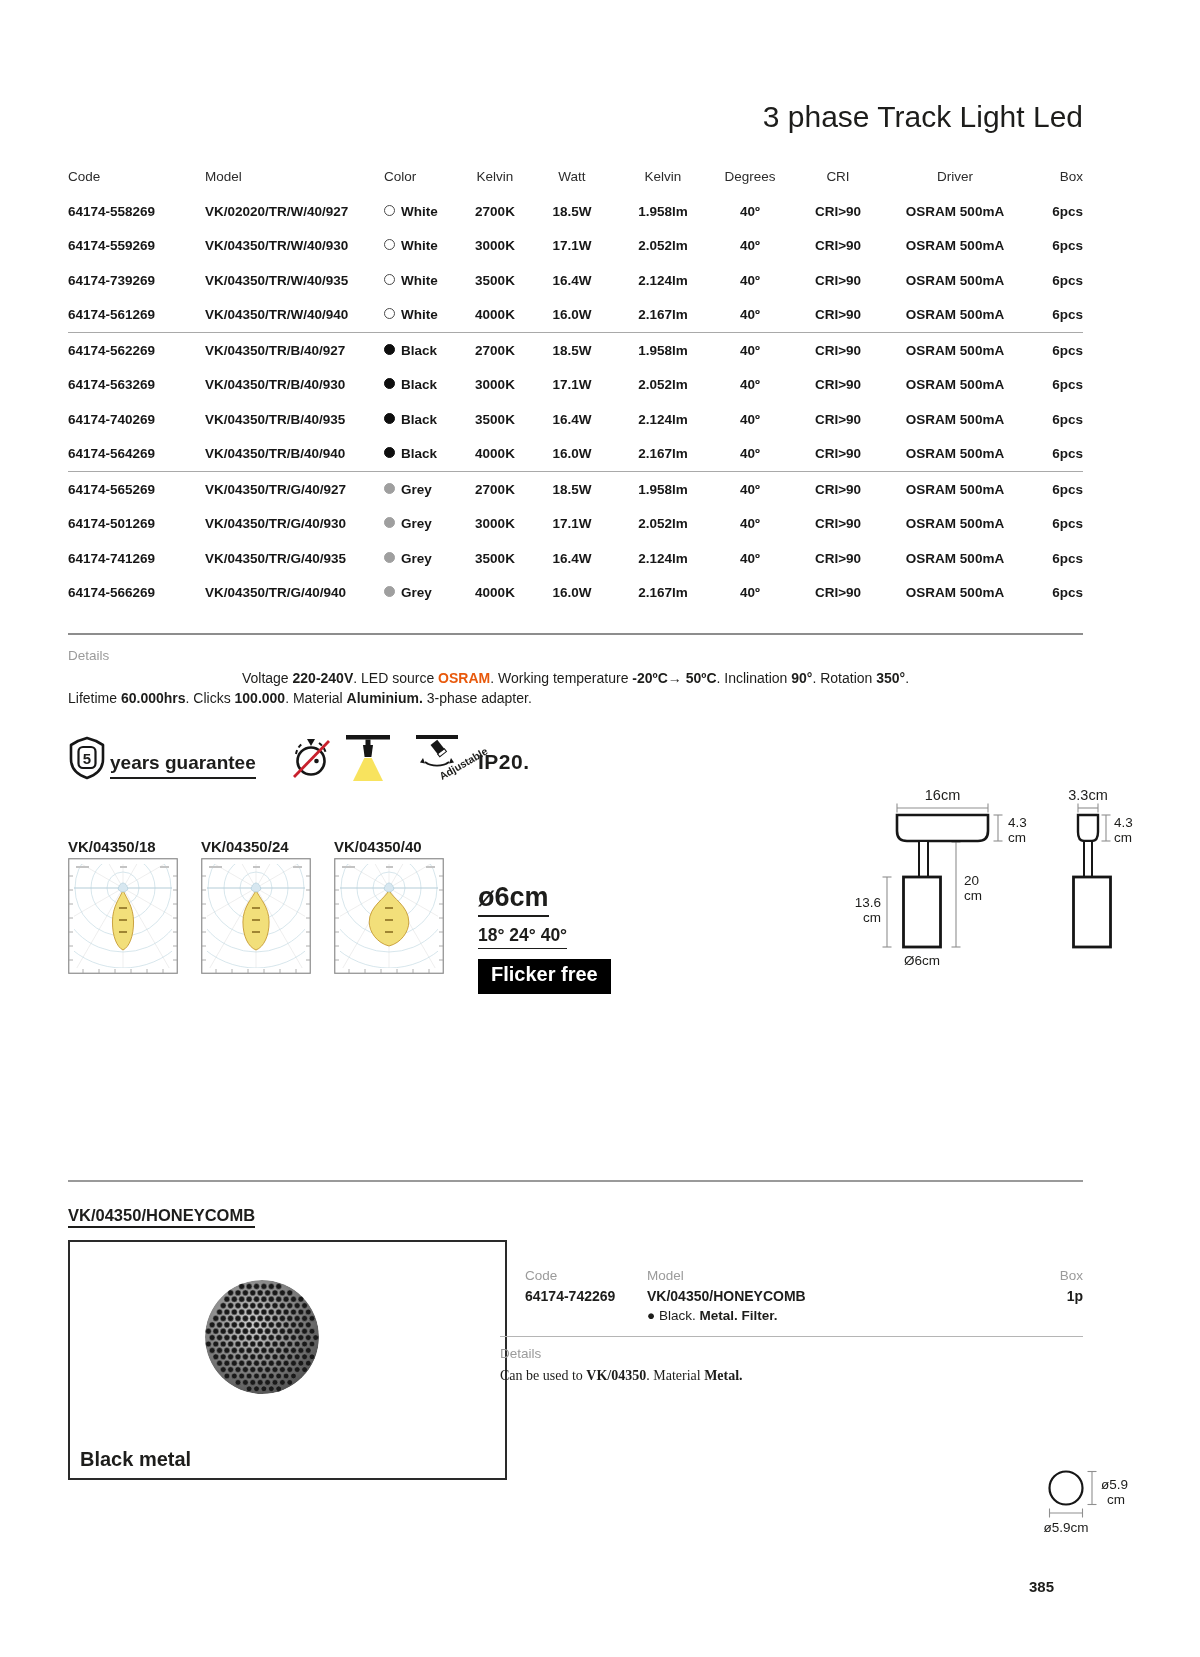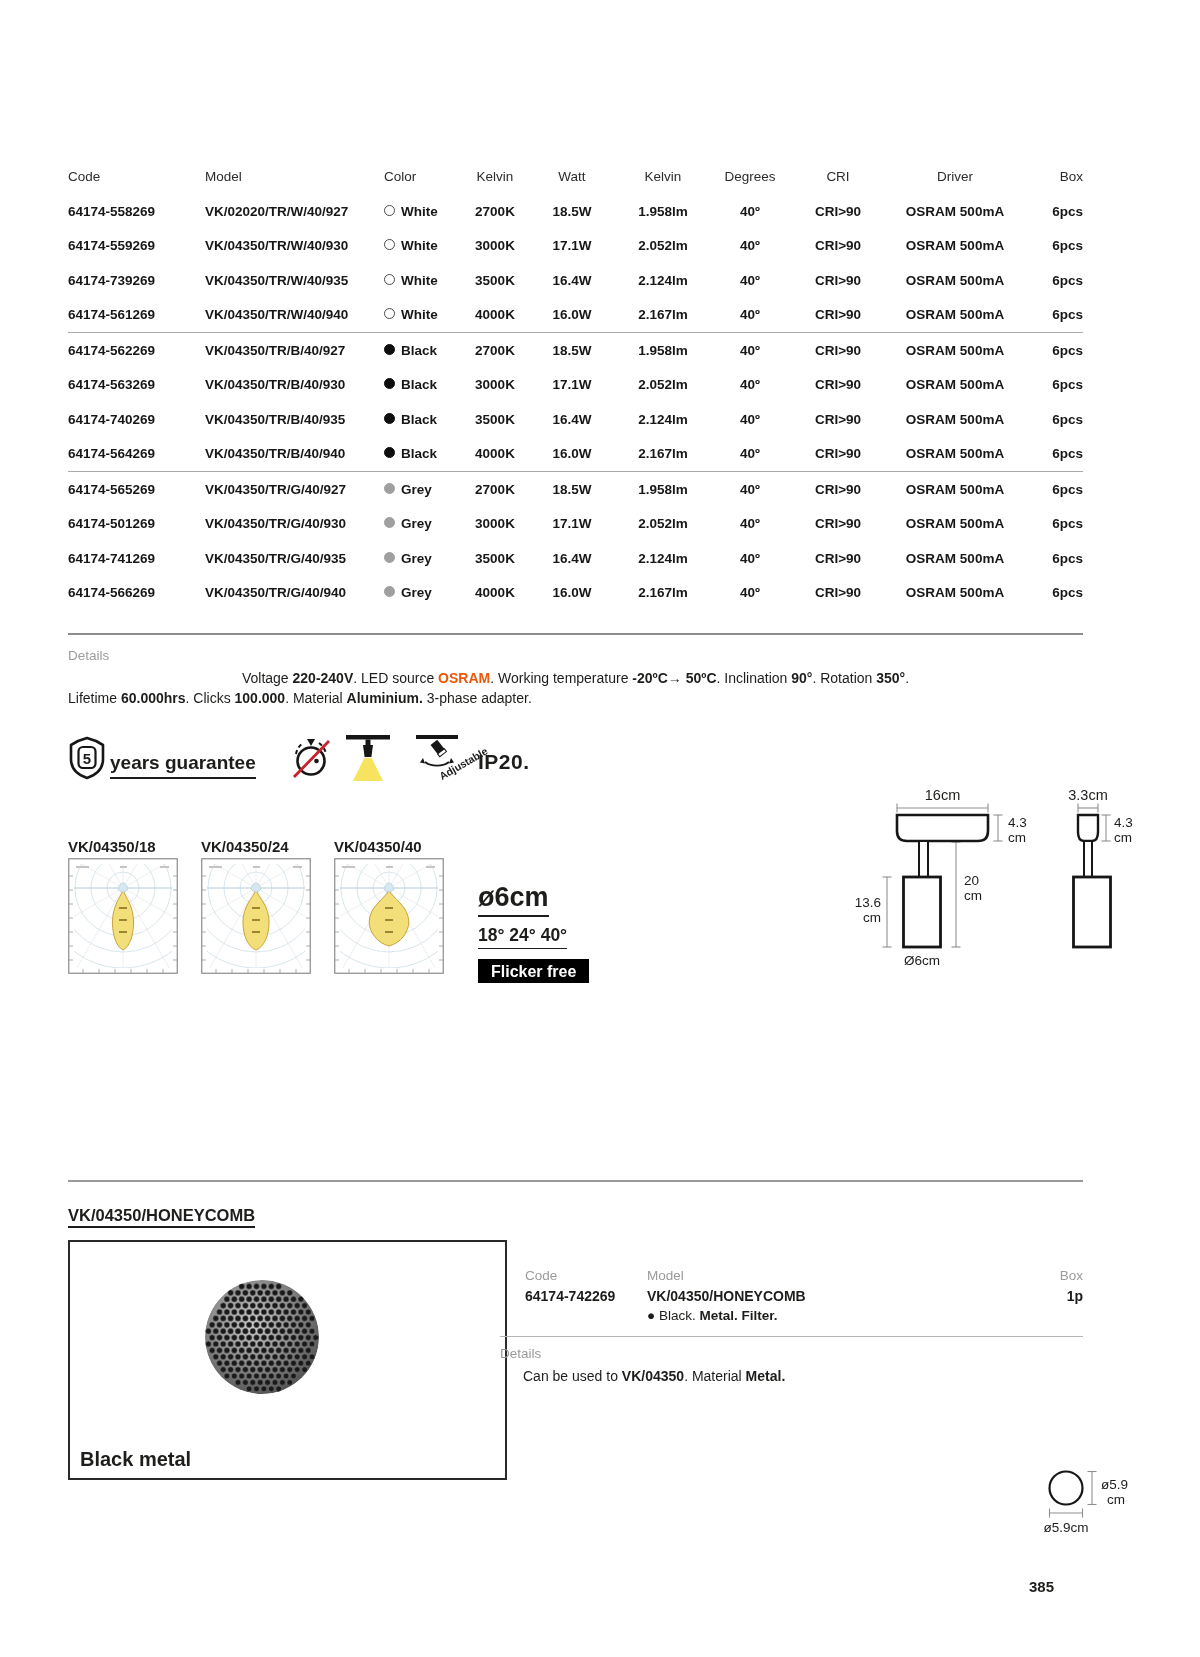--- a/index.html
+++ b/index.html
@@ -34,34 +34,35 @@
 
   .guarantee-label{font-size:19px;font-weight:700;border-bottom:2px solid #1d1d1b;padding-bottom:3px;}
   .ip{font-size:21px;font-weight:700;letter-spacing:0.5px;}
   .adj-label{font-size:10.5px;font-weight:700;transform:rotate(-30deg);transform-origin:left bottom;}
 
   .diag{position:absolute;width:110px;}
   .diag-label{font-size:15px;font-weight:700;margin-bottom:3px;white-space:nowrap;}
 
   .spec-dia{font-size:27px;font-weight:700;display:inline-block;border-bottom:2.5px solid #1d1d1b;padding-bottom:2px;}
   .spec-angles{font-size:17.5px;font-weight:600;display:inline-block;border-bottom:1.8px solid #1d1d1b;padding-bottom:2px;}
-  .flicker-badge{background:#000;color:#fff;font-size:16px;font-weight:700;display:inline-block;padding:4px 13px 2px 13px;}
+  .flicker-badge{background:#000;color:#fff;font-size:20px;font-weight:700;display:inline-block;padding:4px 13px 8px 13px;}
 
   .hc-heading{font-size:16.5px;font-weight:700;display:inline-block;border-bottom:2px solid #1d1d1b;padding-bottom:1px;}
   .hc-box{left:68px;top:1240px;width:390px;height:236px;border:2px solid #2a2a2a;padding-left:45px;}
   .hc-img-label{position:absolute;left:10px;bottom:7px;font-size:20px;font-weight:700;}
   .hc-value{font-size:14px;font-weight:700;}
   .hc-sub{font-size:13.5px;}
   .pageno{font-size:15px;font-weight:700;text-align:center;width:83px;}
 </style>
 </head>
 <body>
 
 <div class="page">
 
+  <div class="abs title">3 phase Track Light Led</div>
 
   <div class="abs ptable">
     <div class="t-head">
       <span class="c cl">Code</span>
       <span class="c cl">Model</span>
       <span class="c cl">Color</span>
       <span class="c cc">Kelvin</span>
       <span class="c cc">Watt</span>
       <span class="c cc">Kelvin</span>
       <span class="c cc">Degrees</span>
@@ -725,21 +726,21 @@
   <div class="abs grey-label" style="left:525px;top:1268px;">Code</div>
   <div class="abs hc-value" style="left:525px;top:1288px;">64174-742269</div>
   <div class="abs grey-label" style="left:647px;top:1268px;">Model</div>
   <div class="abs hc-value" style="left:647px;top:1288px;">VK/04350/HONEYCOMB</div>
   <div class="abs hc-sub" style="left:647px;top:1308px;"><span>● </span><span>Black. </span><span class="b">Metal. Filter.</span></div>
   <div class="abs grey-label" style="left:1000px;top:1268px;width:83px;text-align:right;">Box</div>
   <div class="abs hc-value" style="left:1000px;top:1288px;width:83px;text-align:right;">1p</div>
 
   <div class="abs divider light" style="left:500px;top:1336px;width:583px;"></div>
   <div class="abs grey-label" style="left:500px;top:1346px;">Details</div>
-  <div class="abs details-line" style="left:523px;top:1366px;width:583px;"><span>Can be used to </span><span class="b">VK/04350</span><span>. Material </span><span class="b">Metal.</span></div>
+  <div class="abs details-line" style="left:500px;top:1366px;width:583px;font-family:Liberation Serif, serif;"><span>Can be used to </span><span class="b">VK/04350</span><span>. Material </span><span class="b">Metal.</span></div>
 
   <svg class="abs" style="left:1035px;top:1462px;" width="130" height="80" viewBox="0 0 130 80">
     <circle cx="31" cy="26" r="16.5" fill="none" stroke="#161616" stroke-width="2.2"></circle>
     <g stroke="#8f8f8f" stroke-width="1.1">
       <line x1="57" y1="9.5" x2="57" y2="42.5"></line>
         <line x1="52.5" y1="9.5" x2="61.5" y2="9.5"></line>
         <line x1="52.5" y1="42.5" x2="61.5" y2="42.5"></line>
       <line x1="14.5" y1="51" x2="47.5" y2="51"></line>
         <line x1="14.5" y1="46.5" x2="14.5" y2="55.5"></line>
         <line x1="47.5" y1="46.5" x2="47.5" y2="55.5"></line>

